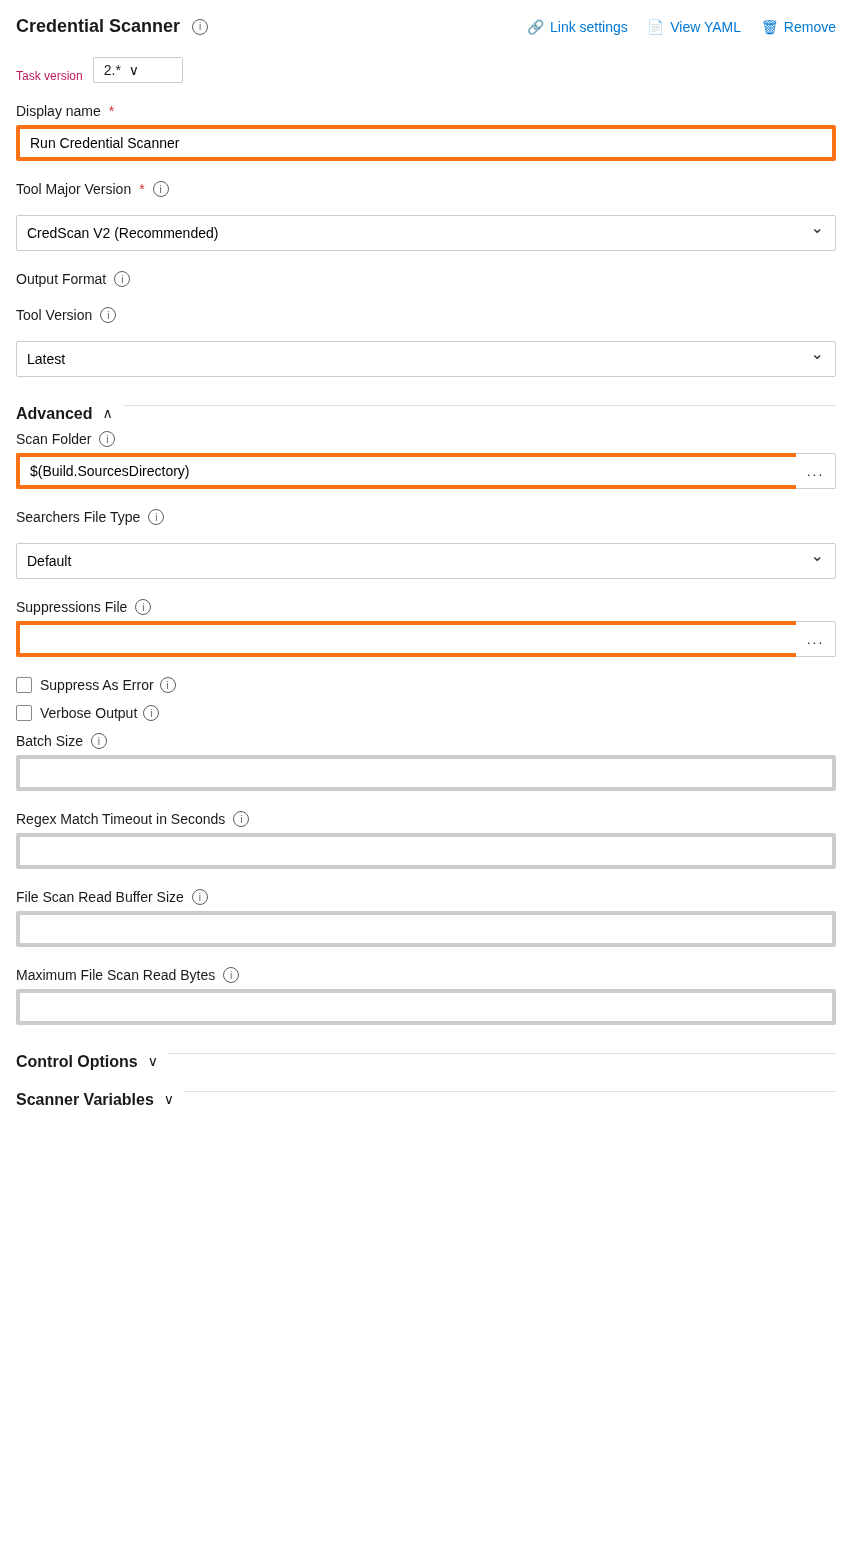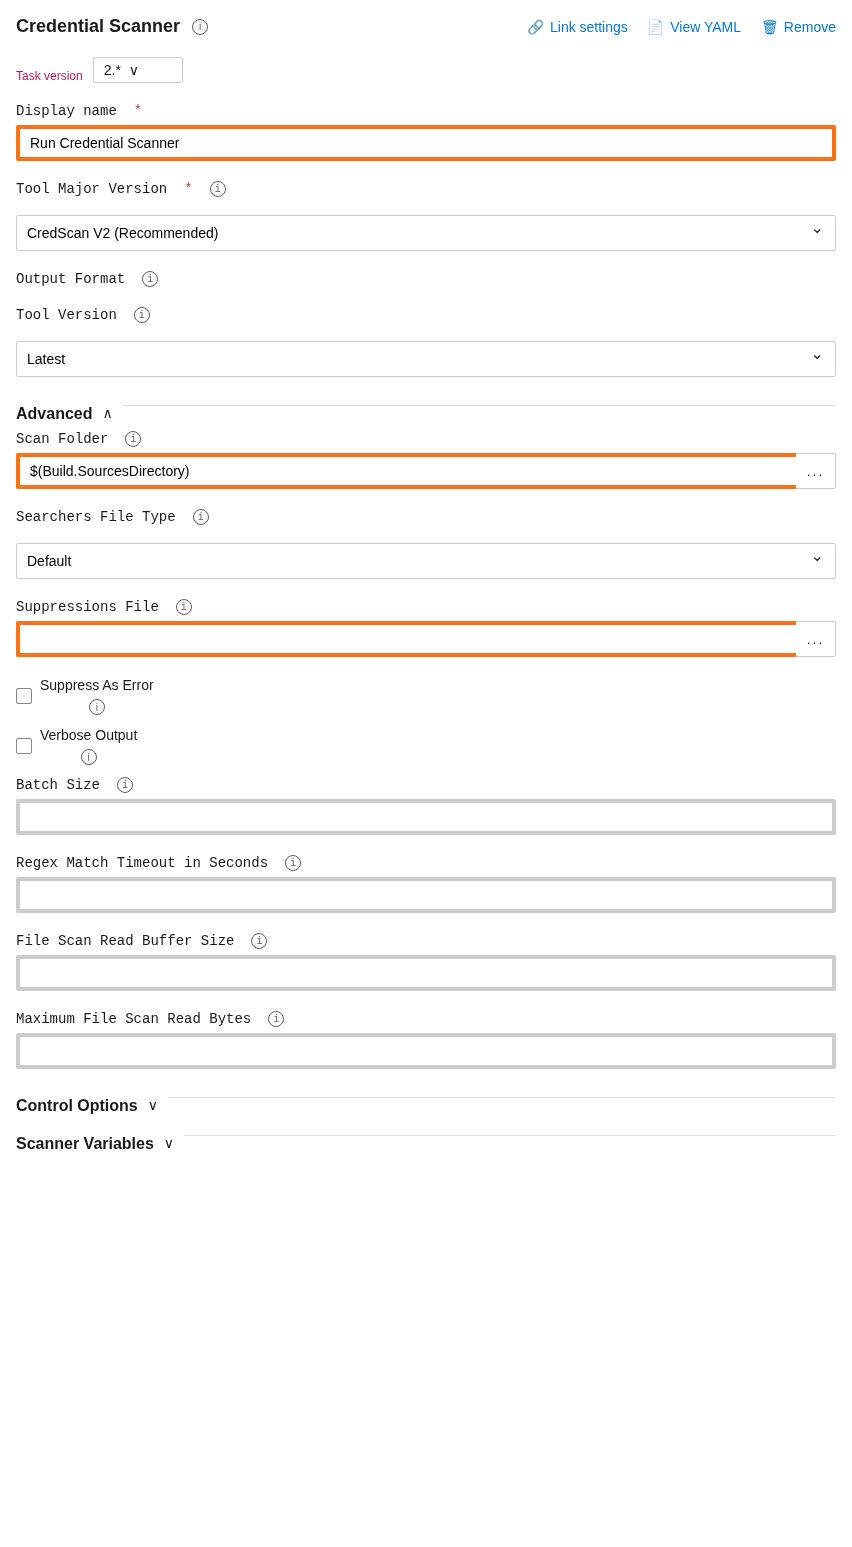--- a/index.html
+++ b/index.html
@@ -72,25 +72,24 @@
       gap: 8px;
     }
 
     
     .form-section {
       margin-bottom: 20px;
     }
     .field-label {
       display: flex;
       align-items: center;
-      gap: 17px;
+      gap: 8px;
       margin-bottom: 6px;
       font-size: 14px;
       color: #1a1a1a;
-      font-family: Liberation Mono, monospace;
     }
     .required-star {
       color: #d13438;
     }
     .info-icon {
       display: inline-flex;
       align-items: center;
       justify-content: center;
       width: 16px;
       height: 16px;
@@ -185,21 +184,20 @@
     .checkbox-input:checked {
       background: #0078d4;
       border-color: #0078d4;
     }
     .checkbox-label {
       display: flex;
       align-items: center;
       gap: 6px;
       font-size: 14px;
       cursor: pointer;
-      flex-direction: column;
     }
 
     
     .collapsible-header {
       display: flex;
       align-items: flex-start;
       gap: 10px;
       cursor: pointer;
       padding: 8px 0;
     }

